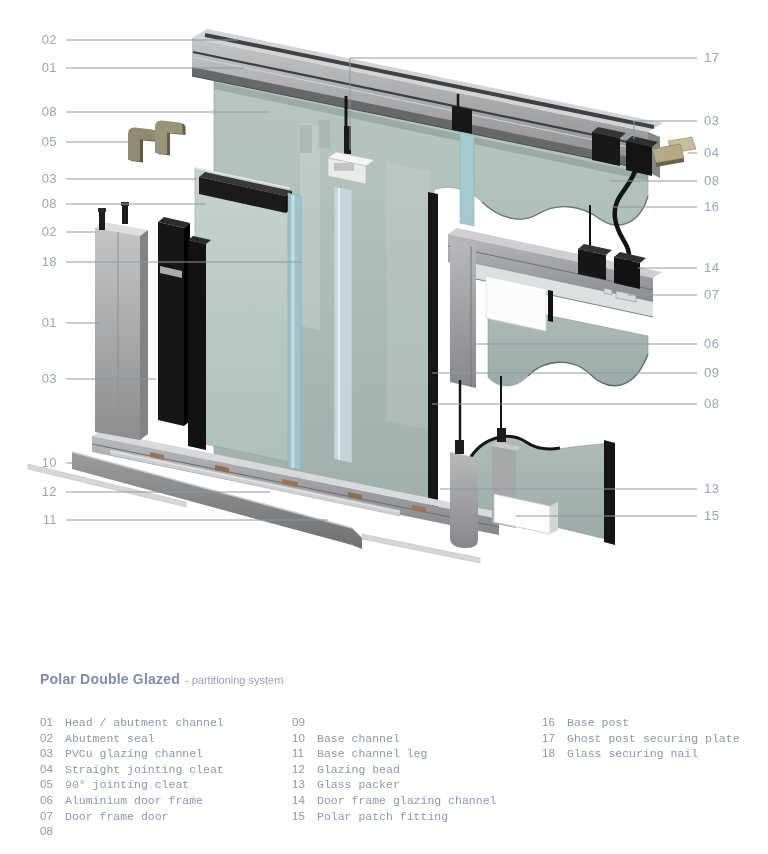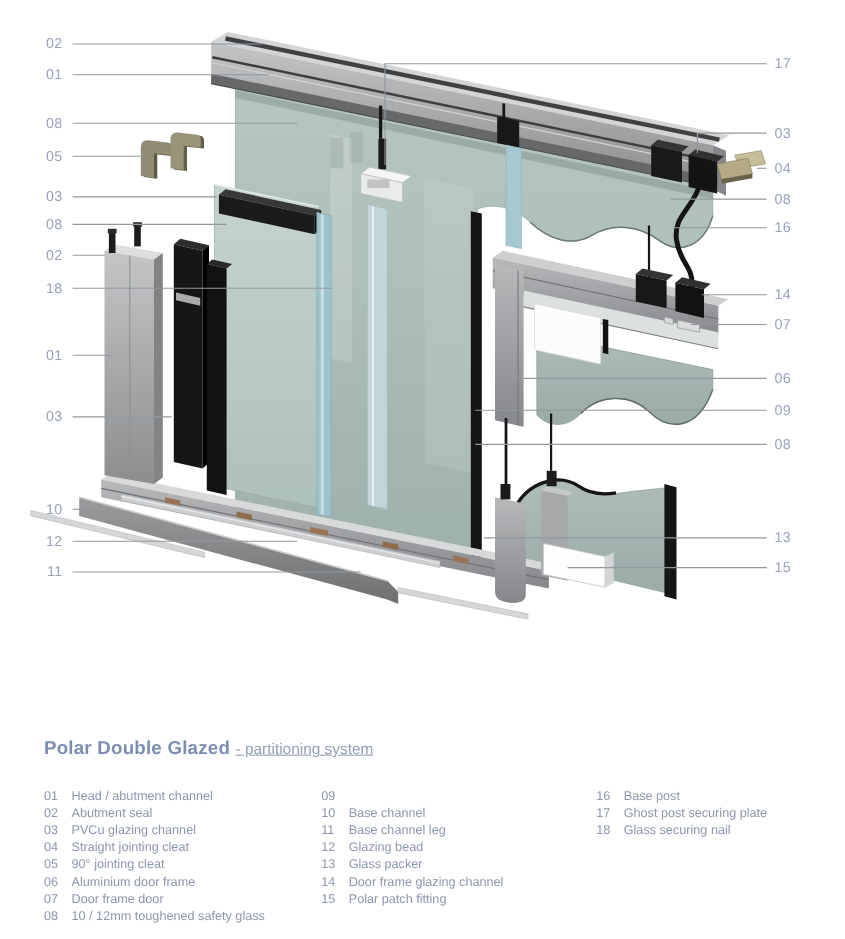--- a/index.html
+++ b/index.html
@@ -2,29 +2,29 @@
 <html><head>
 <meta charset="utf-8">
 <style>
   html,body{margin:0;padding:0;background:#fff;}
   body{width:768px;height:854px;font-family:"Liberation Sans",sans-serif;overflow:hidden;}
   .page{position:relative;width:768px;height:854px;background:#fff;}
   svg text.co{font-size:13px;fill:#9aa4b8;letter-spacing:.4px;font-family:"Liberation Sans",sans-serif;}
   .leader{stroke:#94989c;stroke-width:1;fill:none;}
   .legend{position:absolute;left:40px;top:670px;width:715px;}
   .ltitle{white-space:nowrap;}
-  .t-main{font-size:17px;font-weight:bold;color:#7d8cb0;letter-spacing:.2px;}
-  .t-sub{font-size:14px;color:#95a0b6;margin-left:5px;text-decoration:underline;}
+  .t-main{font-size:14px;font-weight:bold;color:#7d8cb0;letter-spacing:.2px;}
+  .t-sub{font-size:11px;color:#95a0b6;margin-left:5px;}
   .cols{display:flex;margin-top:27px;}
   .col1{width:252px;}
   .col2{width:250px;}
   .col3{width:210px;}
   .li{display:flex;line-height:15.6px;font-size:11.5px;color:#8d97aa;}
   .li .n{width:25px;flex:none;}
-  .li .lb{white-space:pre-line;}
+  .li .lb{white-space:pre-line;font-family:Liberation Mono, monospace;}
 </style>
 </head>
 <body>
 
 <div class="page">
 
 <svg width="768" height="660" viewBox="0 0 768 660">
   <defs>
     <linearGradient id="gGlass" x1="0" y1="0" x2="0" y2="1">
       <stop offset="0" stop-color="#b7c6c1"></stop>
@@ -310,21 +310,20 @@
       <div class="li">
             <span class="n">06</span>
             <span class="lb">Aluminium door frame</span>
           </div>
       <div class="li">
             <span class="n">07</span>
             <span class="lb">Door frame door</span>
           </div>
       <div class="li">
             <span class="n">08</span>
-            <span class="lb">10 / 12mm toughened safety glass</span>
           </div>
     </div>
     <div class="col2">
       <div class="li">
             <span class="n">09</span>
           </div>
       <div class="li">
             <span class="n">10</span>
             <span class="lb">Base channel</span>
           </div>

